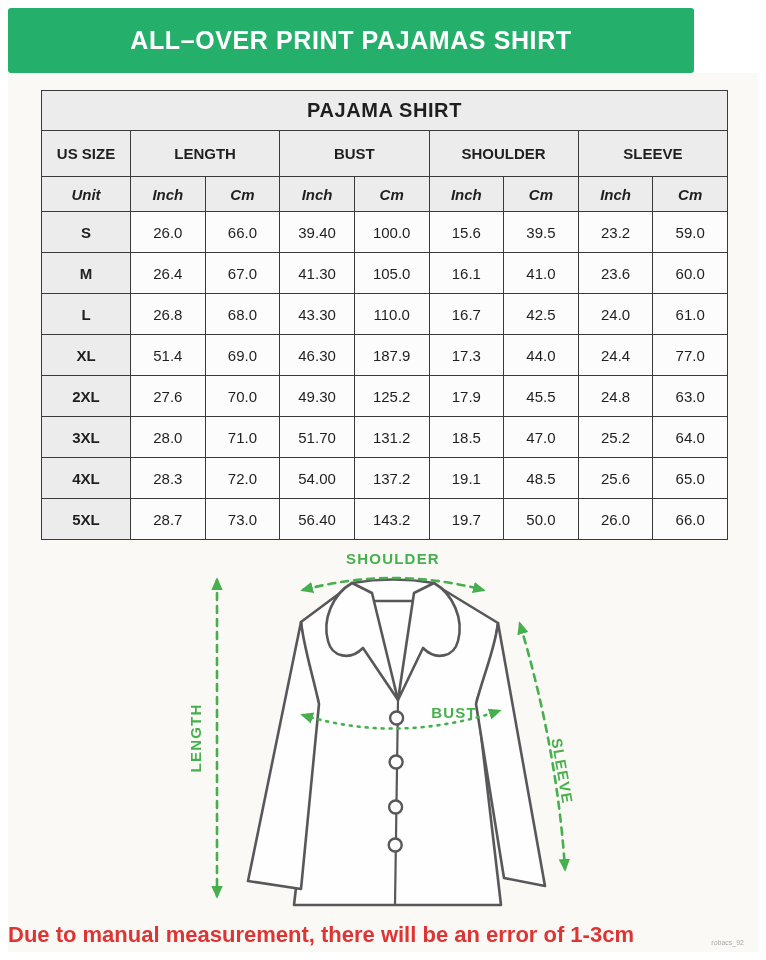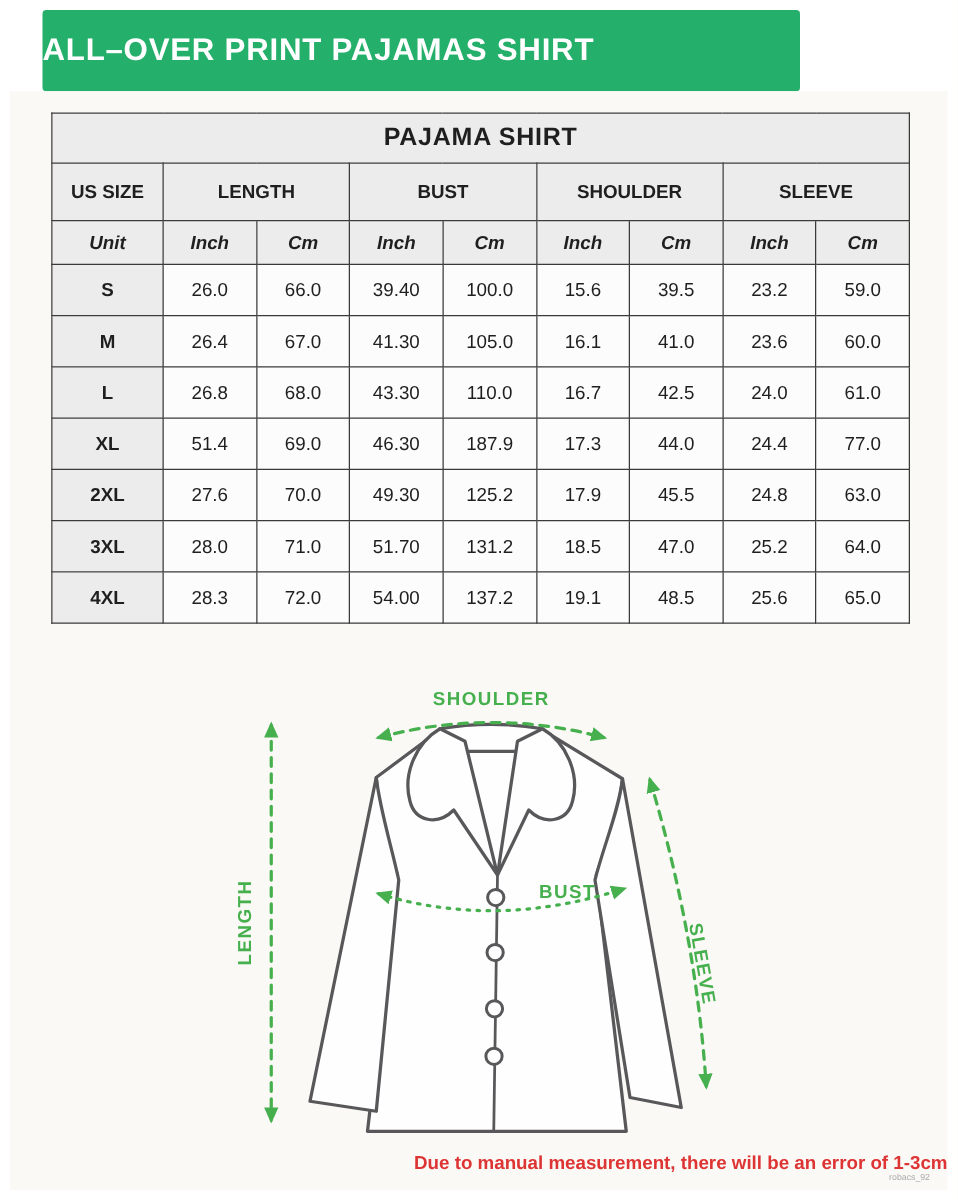--- a/index.html
+++ b/index.html
@@ -13,23 +13,23 @@
     --content-bg:#FBF9F6;
   }
   *{margin:0;padding:0;box-sizing:border-box;}
   html,body{background:#ffffff;}
   .page{
     position:relative;width:766px;height:960px;background:#ffffff;
     font-family:"Liberation Sans", sans-serif;overflow:hidden;
   }
   
   .banner{
-    position:absolute;left:8px;top:8px;width:606px;height:65px;
+    position:absolute;left:8px;top:8px;width:686px;height:65px;
     background:var(--header-bg);border-radius:3px;
-    display:flex;align-items:center;justify-content:flex-start;margin-left:26px;
+    display:flex;align-items:center;justify-content:center;
   }
   .banner h1{
     color:var(--header-text);font-size:25px;font-weight:700;
     letter-spacing:.6px;white-space:nowrap;
   }
   
   .content{
     position:absolute;left:8px;top:73px;width:750px;height:879px;
     background:var(--content-bg);
   }
@@ -63,22 +63,22 @@
         stroke-dasharray:7 6;stroke-linecap:round;}
   .dots{fill:none;stroke:var(--diagram-green);stroke-width:2.6;
         stroke-dasharray:2 6;stroke-linecap:round;}
   .arrow-head{fill:var(--diagram-green);}
   .anno-label{
     font-family:"Liberation Sans", sans-serif;font-size:15px;font-weight:700;
     fill:var(--diagram-green);letter-spacing:1.2px;
   }
   
   .note{
-    position:absolute;left:0;top:849px;width:750px;text-align:right;
-    color:var(--note-red);font-size:15px;font-weight:700;
+    position:absolute;left:0;top:849px;width:750px;text-align:left;
+    color:var(--note-red);font-size:22px;font-weight:700;
   }
   .watermark{
     position:absolute;right:14px;top:866px;font-size:7px;color:#A9A9A9;
   }
 </style>
 </head>
 <body>
 
 <div class="page">
 
@@ -194,20 +194,31 @@
             <td class="size-cell">4XL</td>
             <td>28.3</td>
             <td>72.0</td>
             <td>54.00</td>
             <td>137.2</td>
             <td>19.1</td>
             <td>48.5</td>
             <td>25.6</td>
             <td>65.0</td>
           </tr>
+          <tr>
+            <td class="size-cell">5XL</td>
+            <td>28.7</td>
+            <td>73.0</td>
+            <td>56.40</td>
+            <td>143.2</td>
+            <td>19.7</td>
+            <td>50.0</td>
+            <td>26.0</td>
+            <td>66.0</td>
+          </tr>
         </tbody>
     </table>
 
     <div class="diagram">
       <svg viewBox="0 0 464 372" xmlns="http://www.w3.org/2000/svg">
         <defs>
           <marker id="arrow" viewBox="0 0 10 10" refX="7" refY="5" markerWidth="5.5" markerHeight="5.5" orient="auto-start-reverse">
             <path d="M0,1 L9,5 L0,9 Z" class="arrow-head"></path>
           </marker>
         </defs>

